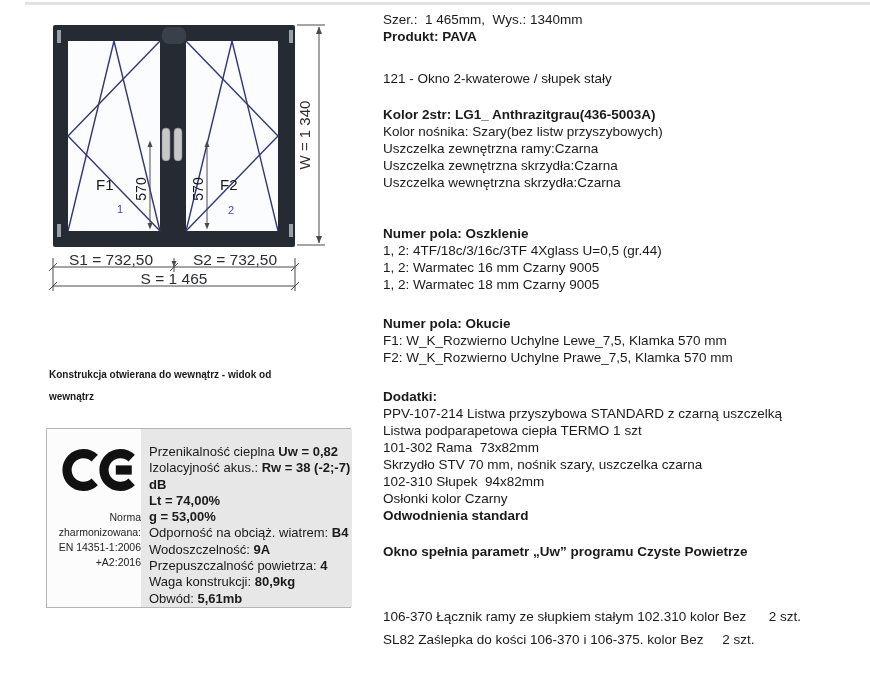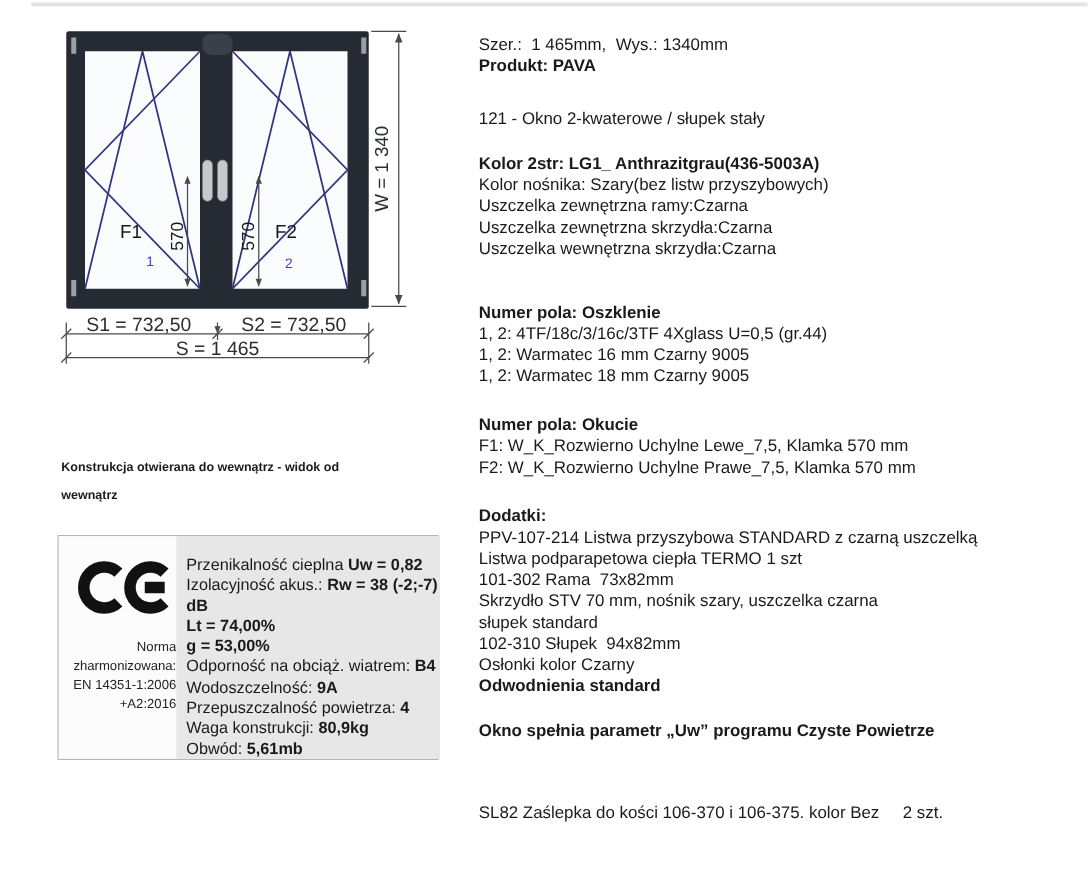--- a/index.html
+++ b/index.html
@@ -5,21 +5,21 @@
   html,body{margin:0;padding:0;}
   body{
     width:870px;height:700px;position:relative;overflow:hidden;
     background:#ffffff;color:#1a1a1a;
     font-family:"Liberation Sans", sans-serif;
   }
   .abs{position:absolute;}
   .top-rule{left:25px;top:2px;right:0;height:3px;background:#e3e3e3;}
 
   
-  .spec-col{left:383px;top:27px;width:482px;font-size:13.5px;line-height:17px;}
+  .spec-col{left:383px;top:11px;width:482px;font-size:13.5px;line-height:17px;}
   .spec-line{white-space:pre;}
   .b{font-weight:bold;}
   .spec-block:nth-child(1){margin-bottom:25px;}
   .spec-block:nth-child(2){margin-bottom:19px;}
   .spec-block:nth-child(3){margin-bottom:34px;}
   .spec-block:nth-child(4){margin-bottom:22px;}
   .spec-block:nth-child(5){margin-bottom:22px;}
   .spec-block:nth-child(6){margin-bottom:19px;}
   .spec-block:nth-child(7){margin-bottom:45px;}
   .spec-block:nth-child(8) .spec-line{line-height:23px;}
@@ -182,24 +182,24 @@
       <div class="spec-line b">Numer pola: Okucie</div>
       <div class="spec-line">F1: W_K_Rozwierno Uchylne Lewe_7,5, Klamka 570 mm</div>
       <div class="spec-line">F2: W_K_Rozwierno Uchylne Prawe_7,5, Klamka 570 mm</div>
     </div>
     <div class="spec-block">
       <div class="spec-line b">Dodatki:</div>
       <div class="spec-line">PPV-107-214 Listwa przyszybowa STANDARD z czarną uszczelką</div>
       <div class="spec-line">Listwa podparapetowa ciepła TERMO 1 szt</div>
       <div class="spec-line">101-302 Rama  73x82mm</div>
       <div class="spec-line">Skrzydło STV 70 mm, nośnik szary, uszczelka czarna</div>
-      <div class="spec-line">słupek standard</div>
       <div class="spec-line">102-310 Słupek  94x82mm</div>
       <div class="spec-line">Osłonki kolor Czarny</div>
       <div class="spec-line b">Odwodnienia standard</div>
     </div>
     <div class="spec-block">
       <div class="spec-line b">Okno spełnia parametr „Uw” programu Czyste Powietrze</div>
     </div>
     <div class="spec-block">
+      <div class="spec-line">106-370 Łącznik ramy ze słupkiem stałym 102.310 kolor Bez      2 szt.</div>
       <div class="spec-line">SL82 Zaślepka do kości 106-370 i 106-375. kolor Bez     2 szt.</div>
     </div>
   </div>
 
 </body></html>

